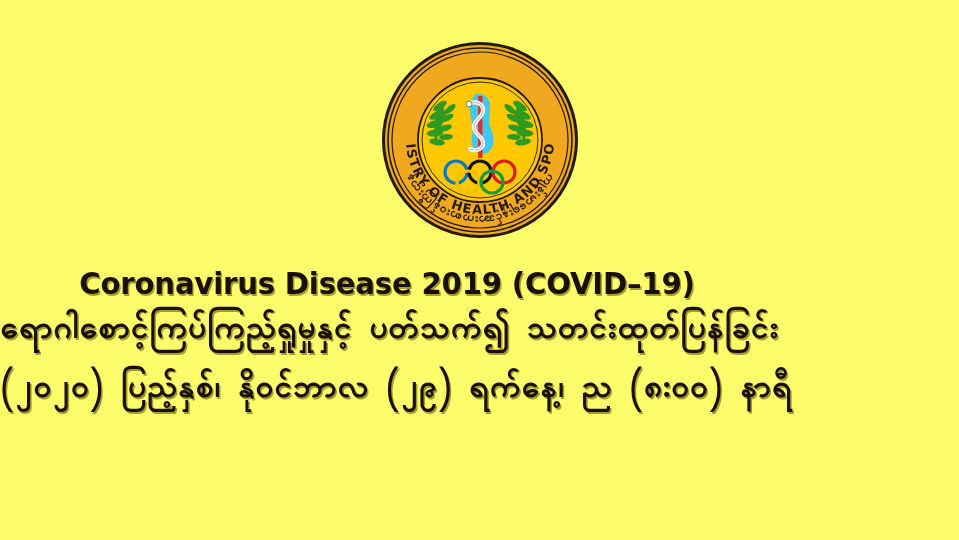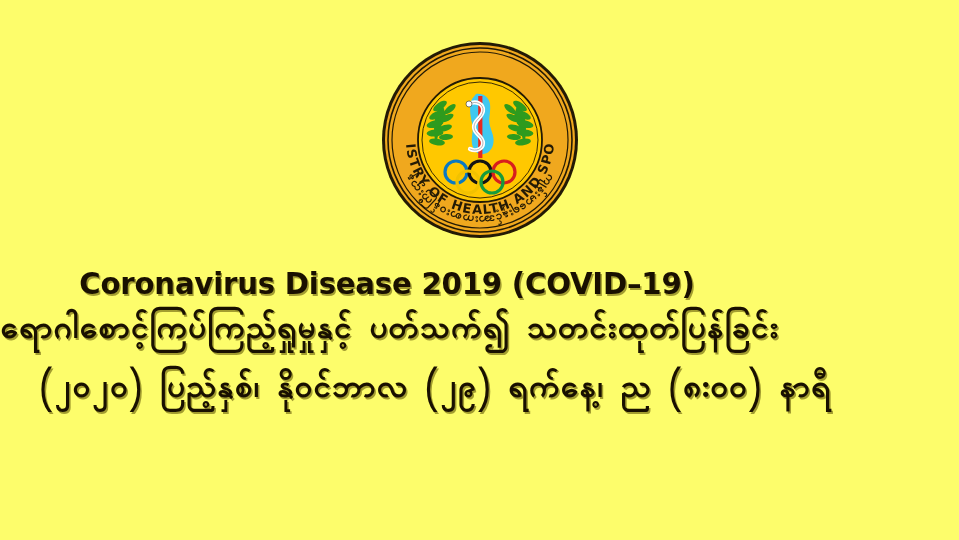--- a/index.html
+++ b/index.html
@@ -64,21 +64,20 @@
     font-family: "Padauk", "Myanmar Text", "Noto Sans Myanmar", "DejaVu Sans", sans-serif;
     font-weight: bold;
     font-size: 33px;
     letter-spacing: 0px;
   }
   #line-mm-1 {
     margin: 12px 0 26px 0;
   }
   #line-mm-2 {
     margin: 0;
-    padding-left: 39px;
   }
 </style>
 </head>
 <body>
 
 <div id="slide">
 
   <div id="emblem-wrap">
     <svg id="emblem-svg" viewBox="0 0 200 200">
       <defs>

